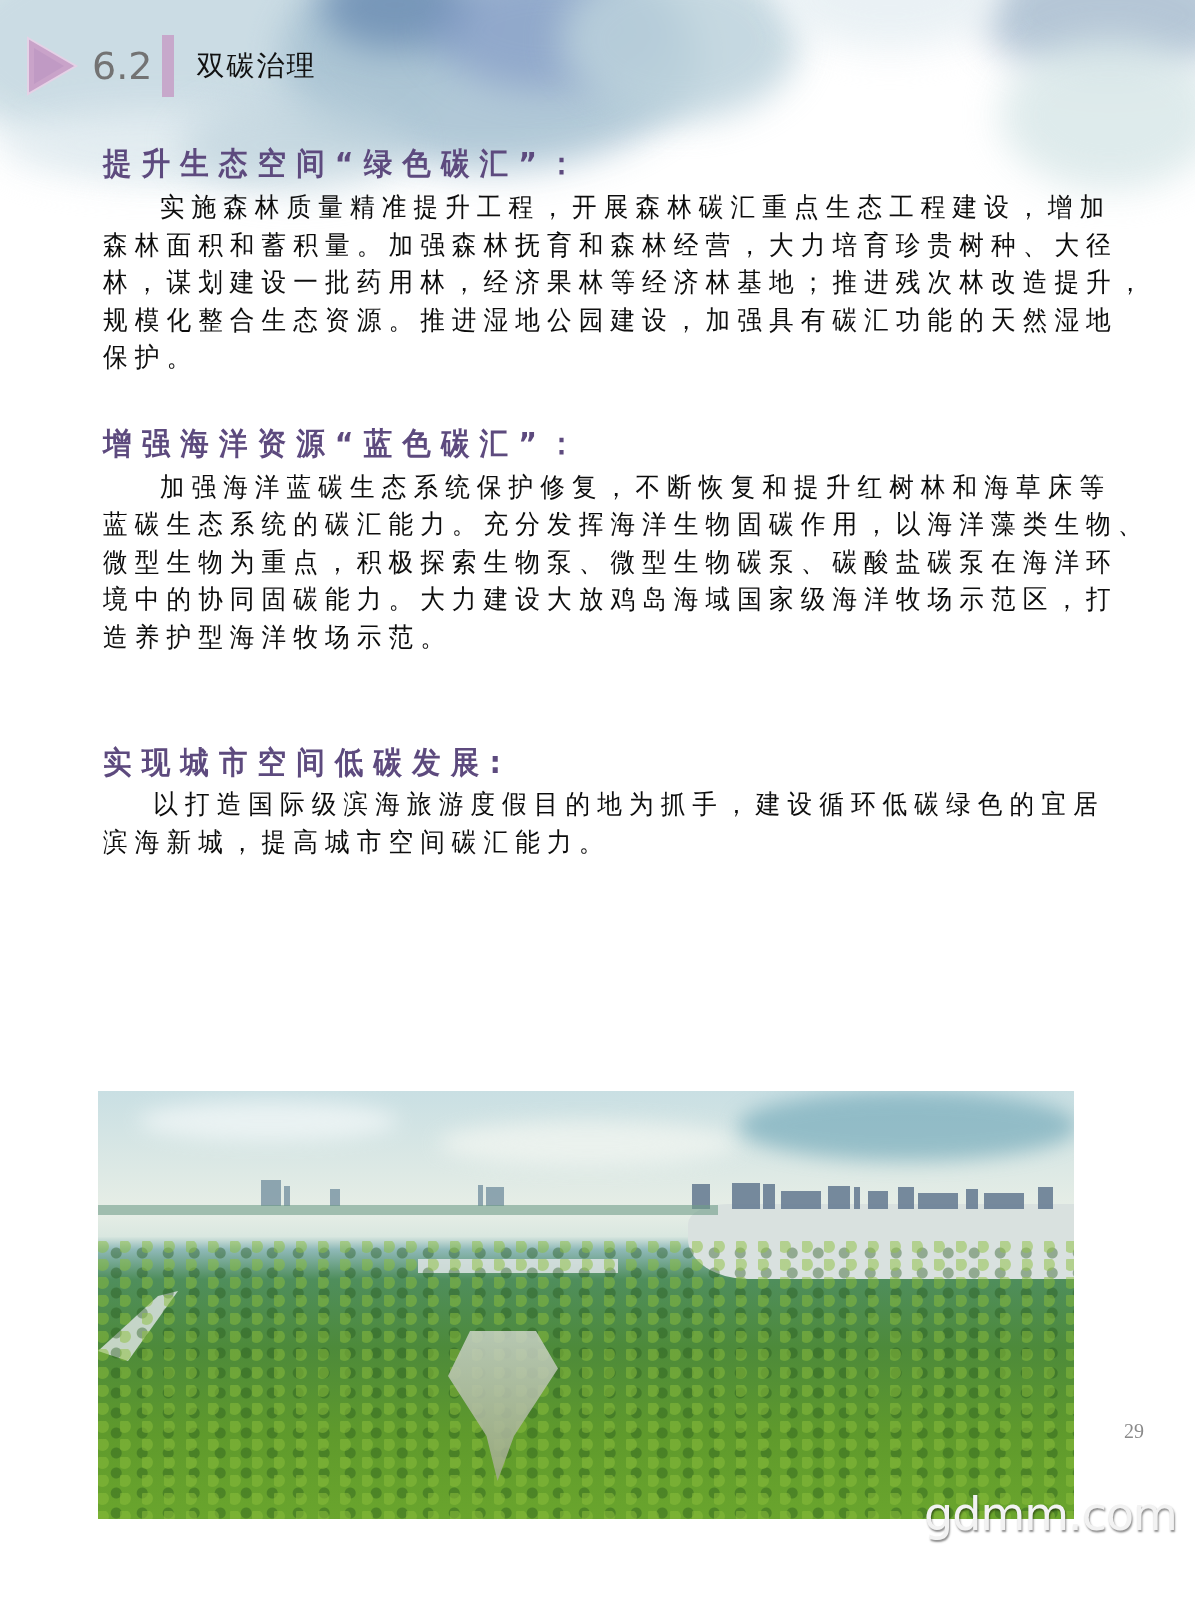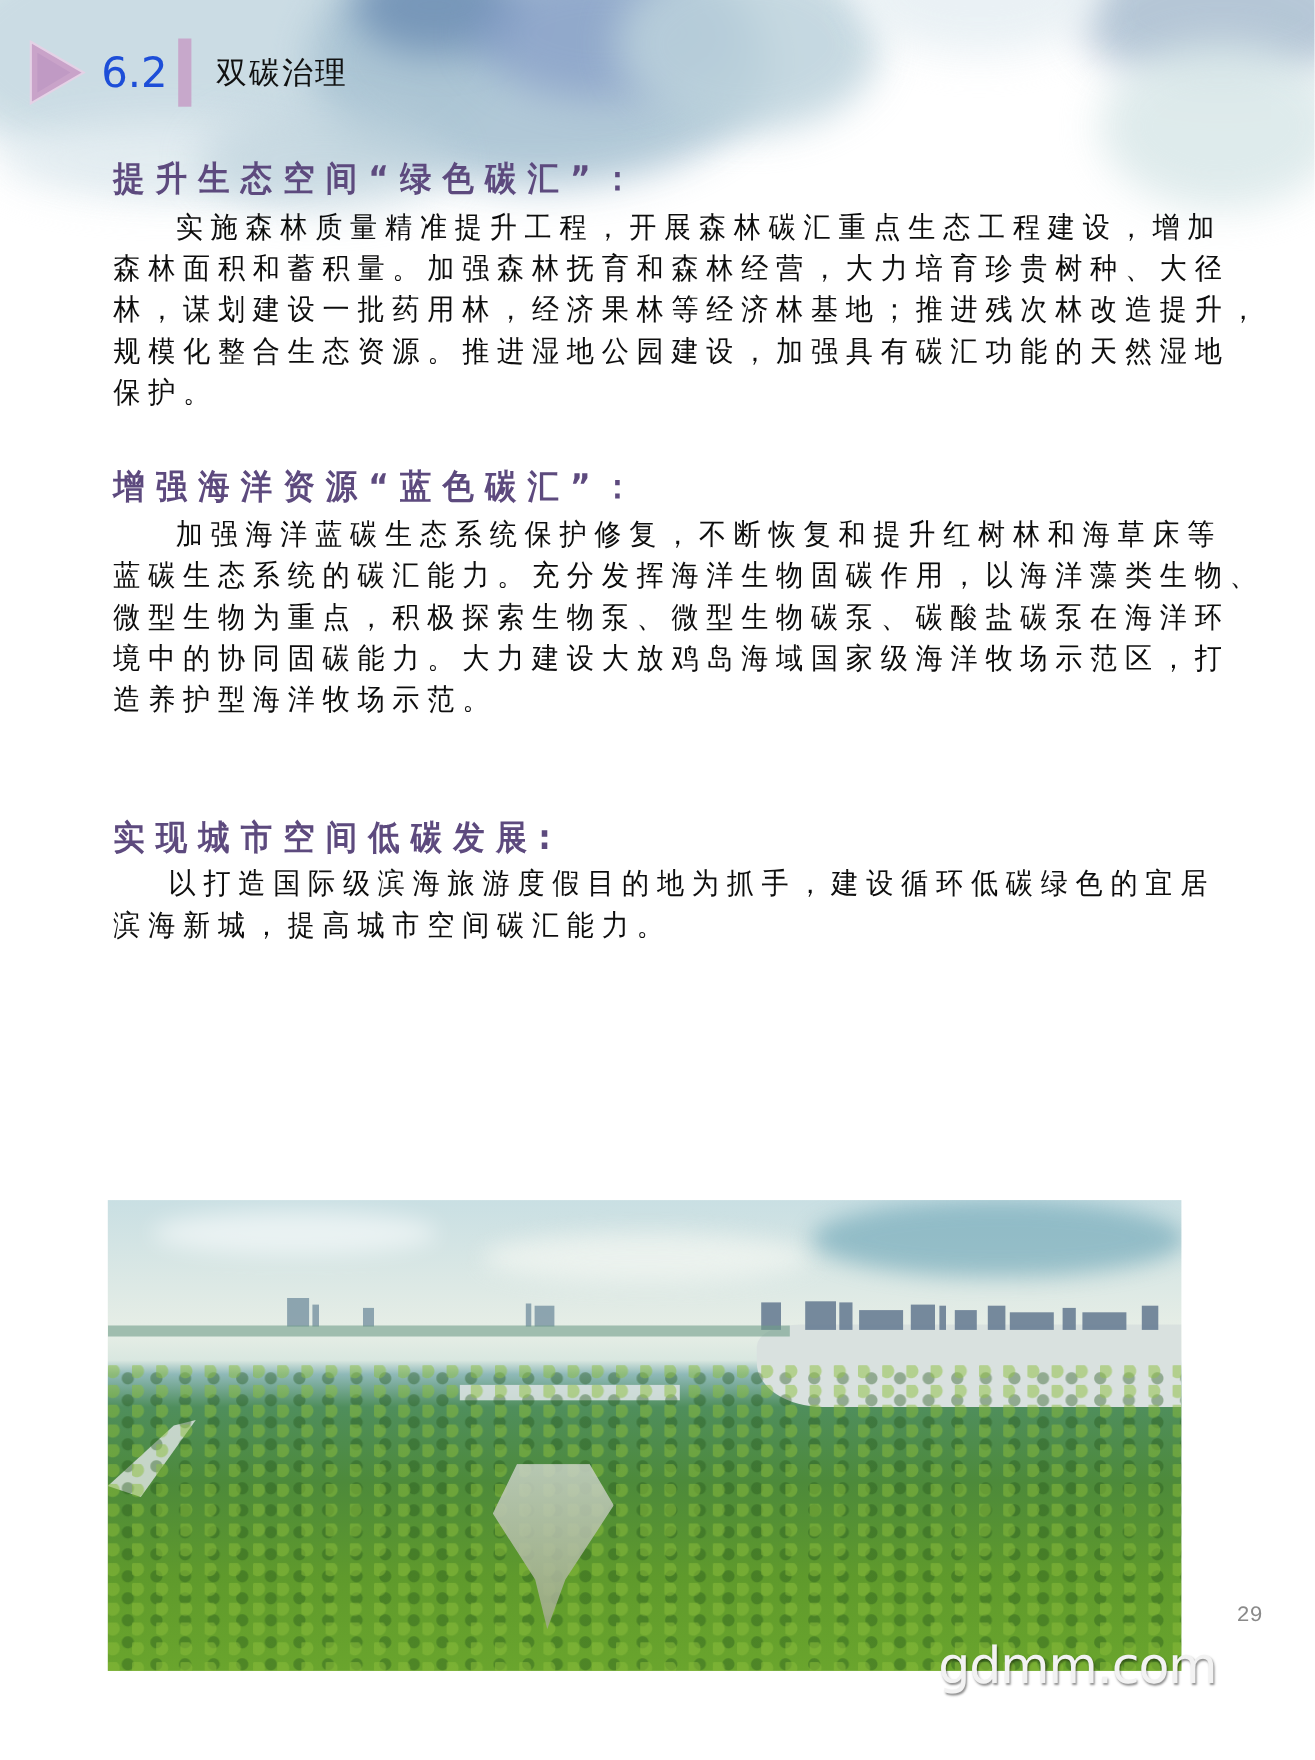--- a/index.html
+++ b/index.html
@@ -18,21 +18,21 @@
     .b5 { left: 560px; top: -40px; width: 240px; height: 160px; background: #bcd2dc; opacity: .85; }
     .b6 { left: 980px; top: -50px; width: 260px; height: 130px; background: #9db4c9; opacity: .75; }
     .b7 { left: 1000px; top: 40px; width: 220px; height: 150px; background: #dbe9ea; opacity: .9; }
     .b8 { left: 0px; top: 110px; width: 300px; height: 70px; background: #e5eef2; opacity: .9; }
     .b9 { left: 180px; top: 100px; width: 230px; height: 90px; background: #bfd3dd; opacity: .7; }
     .b10 { left: 780px; top: -60px; width: 220px; height: 110px; background: #e8f0f4; opacity: .9; }
 
     .header { position: absolute; left: 26px; top: 36px; height: 60px; z-index: 2; display: flex; align-items: center; }
     .tri { position: relative; width: 52px; height: 60px; }
     .tri svg { display: block; }
-    .sec-num { font-family: "DejaVu Sans", sans-serif; font-size: 38px; color: #1d4ed8; margin-left: 14px; letter-spacing: 0px; }
+    .sec-num { font-family: "DejaVu Sans", sans-serif; font-size: 38px; color: #737373; margin-left: 14px; letter-spacing: 0px; }
     .sec-bar { width: 12px; height: 62px; background: #c7a8cb; margin-left: 10px; margin-right: 22px; }
     .sec-title { font-size: 28px; color: #111; letter-spacing: 2px; }
 
     .content { position: absolute; left: 103px; top: 140px; width: 990px; z-index: 2; }
     .sec-head {
       font-family: "DejaVu Sans", sans-serif; font-size: 31px; color: #5d4a7e;
       letter-spacing: 11px; line-height: 46px; margin: 0; transform: scaleX(0.92); transform-origin: left center;
       white-space: nowrap;
     }
     .para {
@@ -56,23 +56,23 @@
     .c2 { left: 340px; top: 30px; width: 300px; height: 45px; background: #f4f7f2; opacity: .7; }
     .c3 { left: 640px; top: 0px; width: 340px; height: 70px; background: #5f9db0; opacity: .55; }
     .skyline { position: absolute; left: 0; top: 0; width: 976px; height: 428px; }
     .water { position: absolute; left: 590px; top: 113px; width: 386px; height: 75px; background: #d9e1df; border-radius: 40px 0 0 60px / 20px 0 0 40px; }
     .river { position: absolute; left: 350px; top: 240px; width: 110px; height: 150px; background: linear-gradient(180deg,#c9d2c6,#9fa98a); clip-path: polygon(20% 0, 80% 0, 100% 25%, 60% 70%, 45% 100%, 35% 70%, 0 30%); opacity: .85; }
     .forest-tex { position: absolute; left: 0; top: 150px; width: 976px; height: 278px;
       background-image: radial-gradient(circle at 20% 30%, rgba(140,190,60,.55) 0 6px, transparent 7px),
                         radial-gradient(circle at 70% 60%, rgba(40,90,30,.45) 0 5px, transparent 6px);
       background-size: 22px 18px, 26px 20px; opacity: .9; }
 
-    .watermark { position: absolute; left: 853px; top: 1487px; z-index: 3; font-family: "DejaVu Sans", sans-serif; font-size: 46px; color: #f2f2f2; letter-spacing: -1px;
+    .watermark { position: absolute; left: 924px; top: 1487px; z-index: 3; font-family: "DejaVu Sans", sans-serif; font-size: 46px; color: #f2f2f2; letter-spacing: -1px;
       text-shadow: 1px 2px 2px rgba(0,0,0,.45); }
-    .page-num { position: absolute; left: 1124px; top: 1458px; z-index: 3; font-family: Liberation Mono, monospace; font-size: 20px; color: #8a8a8a; }
+    .page-num { position: absolute; left: 1124px; top: 1420px; z-index: 3; font-family: Liberation Serif, serif; font-size: 20px; color: #8a8a8a; }
   </style>
 </head>
 <body>
 
 <div class="wash">
   <div class="blob b1"></div>
     <div class="blob b2"></div>
     <div class="blob b3"></div>
     <div class="blob b4"></div>
   <div class="blob b5"></div>

